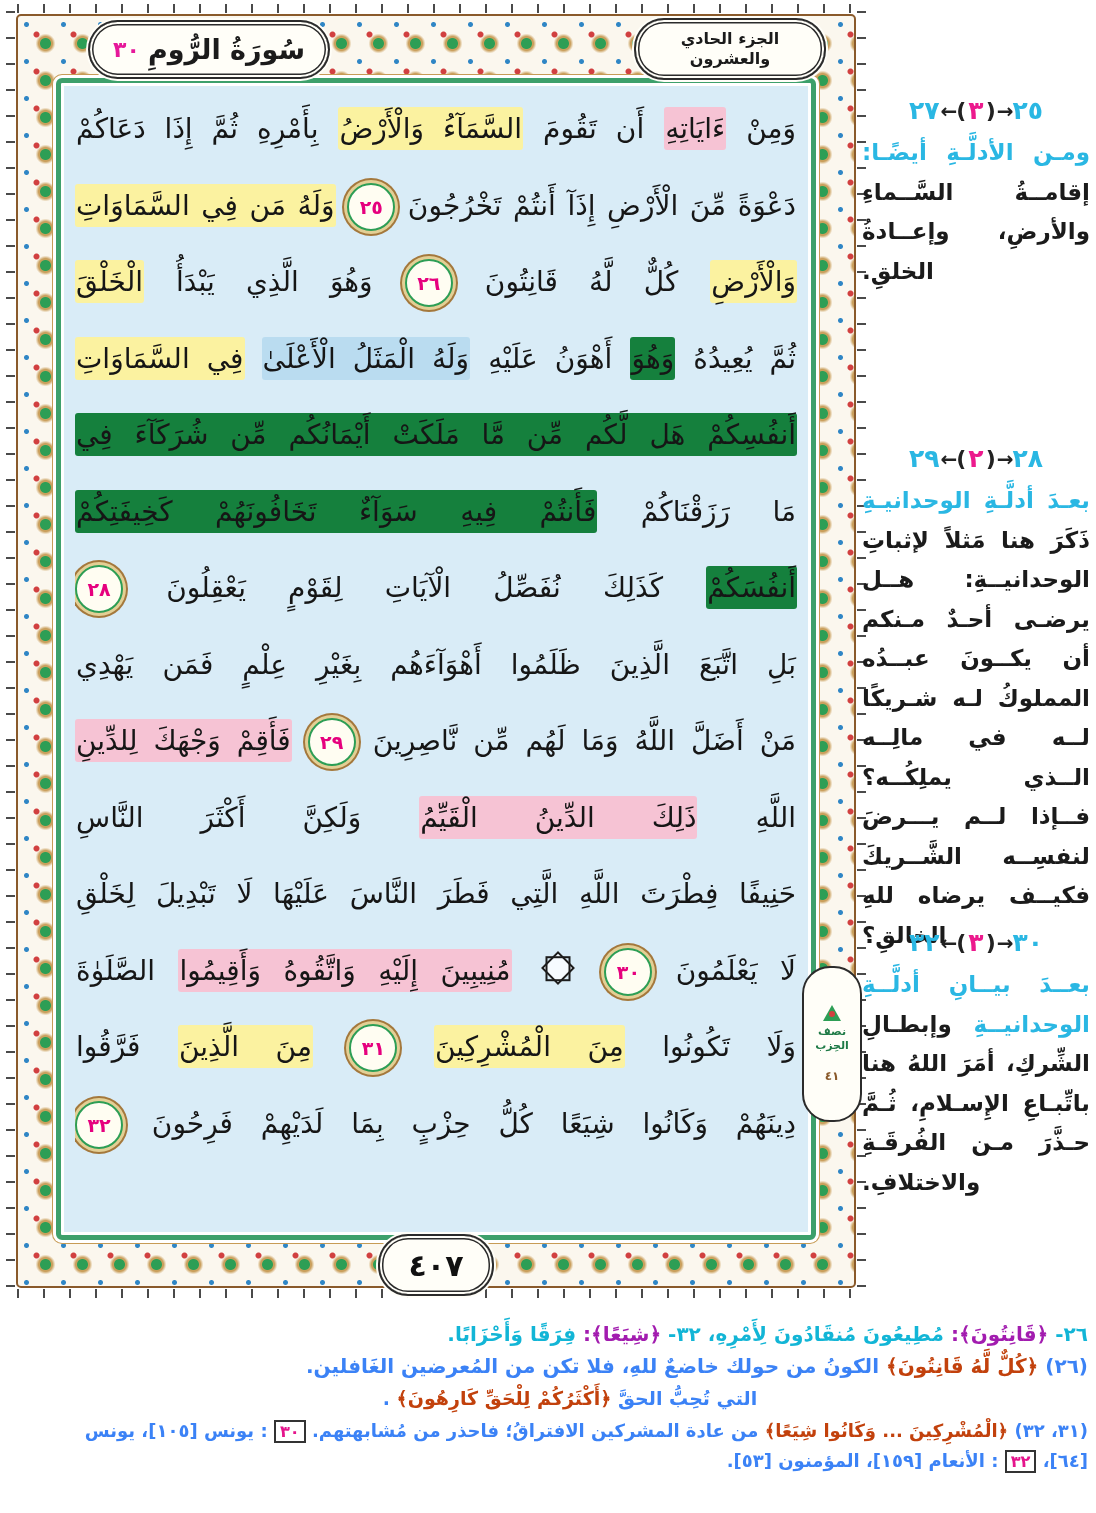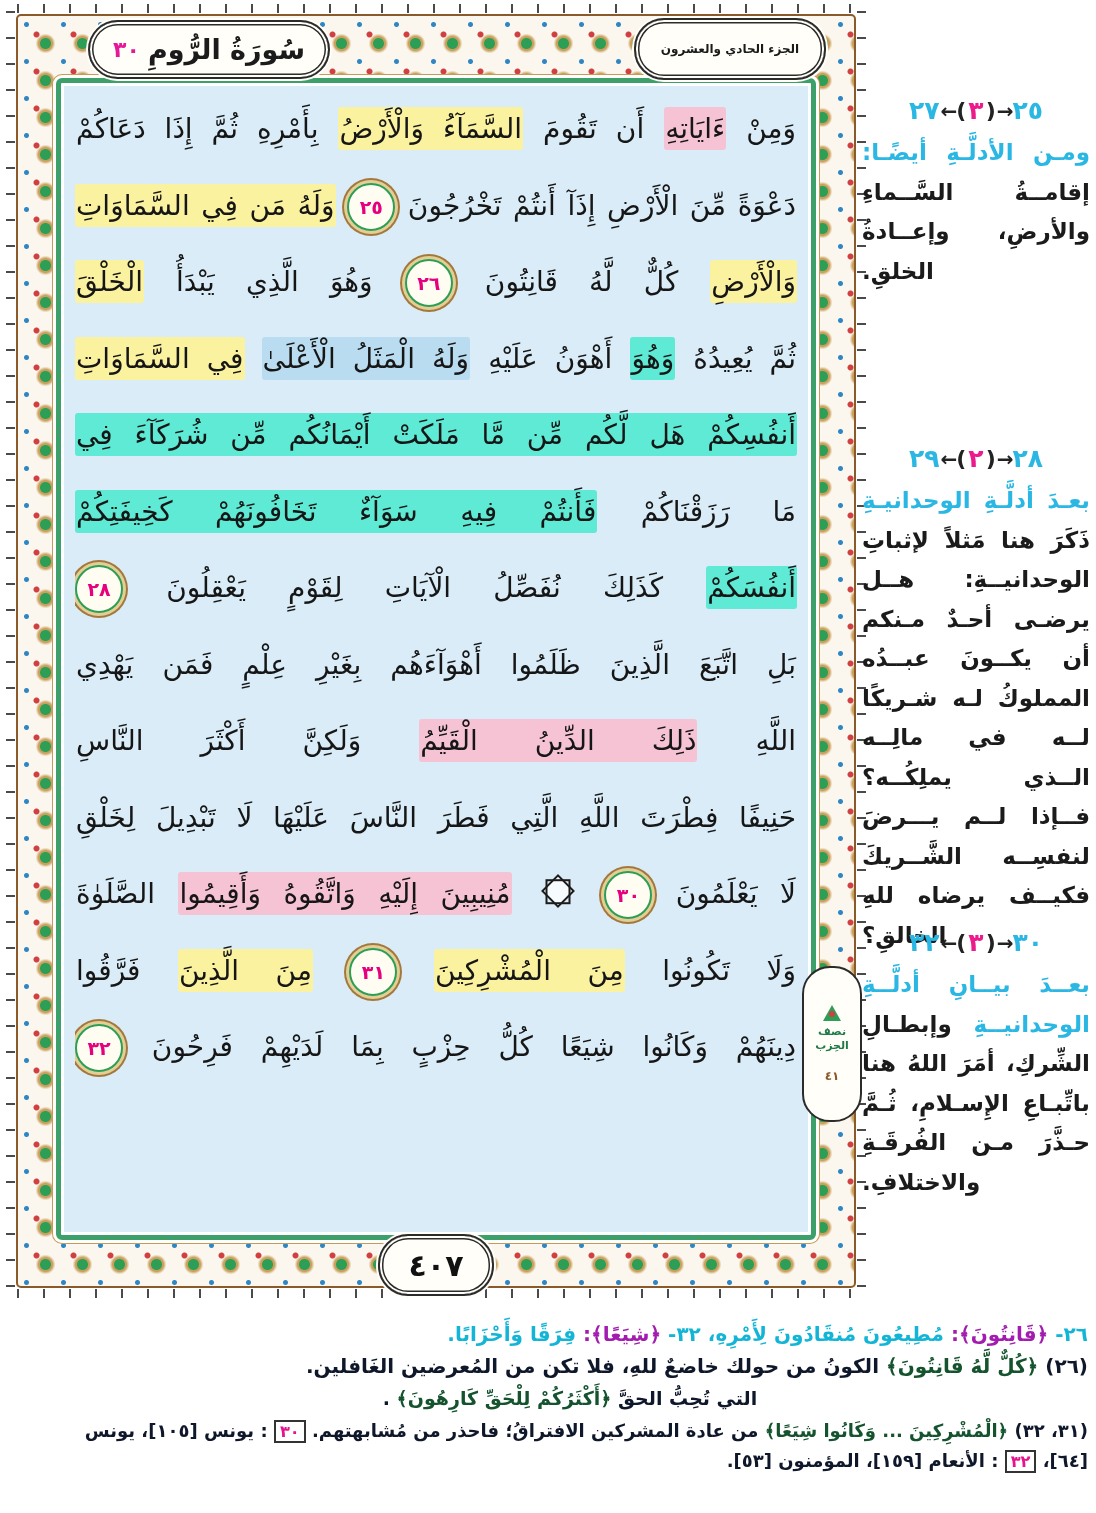--- a/index.html
+++ b/index.html
@@ -29,38 +29,38 @@
   .qwrap{position:absolute;inset:8px 14px;}
 
   
   .qline{direction:rtl;height:76.5px;line-height:76.5px;font-size:28px;color:#161616;
          text-align:justify;text-align-last:justify;white-space:nowrap;overflow:hidden;
          font-weight:500;}
   .seg{padding:5px 1px;border-radius:3px;}
   .h-y{background:#fbf2a0;}
   .h-p{background:#f6c3d4;}
   .h-b{background:#badcf0;}
-  .h-g{background:#5eead4;}
+  .h-g{background:#15803d;}
   .medallion{display:inline-flex;align-items:center;justify-content:center;
     width:44px;height:44px;border-radius:50%;background:#fffdf2;
     border:2px solid #2d9e55;box-shadow:0 0 0 3px #e3cf95,0 0 0 5px #a4783c;
     color:#e6007e;font-size:19px;font-weight:bold;vertical-align:middle;line-height:normal;}
   .rubstar{display:inline-block;width:20px;height:20px;border:2.5px solid #1c1c1c;
     transform:rotate(45deg);vertical-align:middle;position:relative;margin:0 12px 8px 12px;background:#f6fbff;}
   .rubstar i{position:absolute;inset:-2.5px;border:2.5px solid #1c1c1c;transform:rotate(45deg);display:block;}
 
   
   .cartouche{position:absolute;background:#fffef8;border:2.5px solid #2b2b2b;border-radius:30px;
     box-shadow:0 0 0 2px #fffef8, inset 0 0 0 2px #fffef8, inset 0 0 0 3.5px #2b2b2b;
     display:flex;align-items:center;justify-content:center;gap:8px;z-index:5;}
   .surah-cart{left:72px;top:6px;width:238px;height:55px;direction:rtl;}
   .surah-cart .t{font-size:27px;font-weight:bold;color:#1b1b1b;}
   .surah-cart .n{font-size:22px;font-weight:bold;color:#e6189a;}
   .juz-cart{right:30px;top:4px;width:188px;height:58px;direction:rtl;}
-  .juz-cart .t{font-size:12px;font-weight:bold;color:#1b1b1b;text-align:center;line-height:20px;padding:0 2px;}
+  .juz-cart .t{font-size:16px;font-weight:bold;color:#1b1b1b;text-align:center;line-height:20px;padding:0 2px;}
   .pageno-cart{left:50%;transform:translateX(-50%);bottom:-8px;width:112px;height:58px;}
   .pageno-cart .t{font-size:30px;font-weight:bold;color:#111;}
   .hizb-cart{position:absolute;right:-6px;top:952px;width:56px;height:152px;z-index:6;
     background:#fffef8;border:2px solid #2b2b2b;border-radius:28px;
     display:flex;flex-direction:column;align-items:center;justify-content:center;gap:2px;}
   .hizb-orn{width:0;height:0;border-left:9px solid transparent;border-right:9px solid transparent;
     border-bottom:16px solid #2d9e55;position:relative;margin-bottom:3px;}
   .hizb-orn i{position:absolute;left:-3px;top:6px;width:6px;height:6px;border-radius:50%;background:#d14040;display:block;}
   .hizb-cart .h1,.hizb-cart .h2{font-size:11px;font-weight:bold;color:#1e7a46;line-height:12px;text-align:center;}
   .hizb-cart .h3{font-size:12px;font-weight:bold;color:#8a5a2b;margin-top:15px;}
@@ -84,22 +84,22 @@
   
   .footnotes{position:absolute;left:52px;right:8px;top:1320px;direction:rtl;font-weight:bold;}
   .fnline{line-height:29px;margin-bottom:3px;}
   .fn-right{text-align:right;}
   .fn-center{text-align:center;}
   .fs21{font-size:20px;}
   .fs20{font-size:19px;}
   .fs19{font-size:18px;}
   .c-cyan{color:#12b5d6;}
   .c-qcyan{color:#a21caf;}
-  .c-mag{color:#0f172a;}
-  .c-qmag{color:#14532d;}
+  .c-mag{color:#3b82f6;}
+  .c-qmag{color:#c2410c;}
   .c-box{color:#e5148c;border:2px solid #333;padding:0 4px;font-size:90%;}
 </style>
 </head>
 <body>
 
 <div class="page">
   <div class="pins"></div>
   <div class="band"></div>
 
   <div class="cartouche surah-cart">
@@ -114,20 +114,21 @@
   <div class="sheet">
     <div class="qwrap" id="qlines">
         <div class="qline"><span class="seg">وَمِنْ</span> <span class="seg h-p">ءَايَاتِهِ</span> <span class="seg">أَن تَقُومَ</span> <span class="seg h-y">السَّمَآءُ وَالْأَرْضُ</span> <span class="seg">بِأَمْرِهِ ثُمَّ إِذَا دَعَاكُمْ</span> </div>
         <div class="qline"><span class="seg">دَعْوَةً مِّنَ الْأَرْضِ إِذَآ أَنتُمْ تَخْرُجُونَ</span> <span class="medallion">٢٥</span> <span class="seg h-y">وَلَهُ مَن فِي السَّمَاوَاتِ</span> </div>
         <div class="qline"><span class="seg h-y">وَالْأَرْضِ</span> <span class="seg">كُلٌّ لَّهُ قَانِتُونَ</span> <span class="medallion">٢٦</span> <span class="seg">وَهُوَ الَّذِي يَبْدَأُ</span> <span class="seg h-y">الْخَلْقَ</span> </div>
         <div class="qline"><span class="seg">ثُمَّ يُعِيدُهُ</span> <span class="seg h-g">وَهُوَ</span> <span class="seg">أَهْوَنُ عَلَيْهِ</span> <span class="seg h-b">وَلَهُ الْمَثَلُ الْأَعْلَىٰ</span> <span class="seg h-y">فِي السَّمَاوَاتِ</span> </div>
         <div class="qline"><span class="seg h-g">أَنفُسِكُمْ هَل لَّكُم مِّن مَّا مَلَكَتْ أَيْمَانُكُم مِّن شُرَكَآءَ فِي</span> </div>
         <div class="qline"><span class="seg">مَا رَزَقْنَاكُمْ</span> <span class="seg h-g">فَأَنتُمْ فِيهِ سَوَآءٌ تَخَافُونَهُمْ كَخِيفَتِكُمْ</span> </div>
         <div class="qline"><span class="seg h-g">أَنفُسَكُمْ</span> <span class="seg">كَذَلِكَ نُفَصِّلُ الْآيَاتِ لِقَوْمٍ يَعْقِلُونَ</span> <span class="medallion">٢٨</span> </div>
         <div class="qline"><span class="seg">بَلِ اتَّبَعَ الَّذِينَ ظَلَمُوا أَهْوَآءَهُم بِغَيْرِ عِلْمٍ فَمَن يَهْدِي</span> </div>
+        <div class="qline"><span class="seg">مَنْ أَضَلَّ اللَّهُ وَمَا لَهُم مِّن نَّاصِرِينَ</span> <span class="medallion">٢٩</span> <span class="seg h-p">فَأَقِمْ وَجْهَكَ لِلدِّينِ</span> </div>
         <div class="qline"><span class="seg">اللَّهِ</span> <span class="seg h-p">ذَلِكَ الدِّينُ الْقَيِّمُ</span> <span class="seg">وَلَكِنَّ أَكْثَرَ النَّاسِ</span> </div>
         <div class="qline"><span class="seg">حَنِيفًا فِطْرَتَ اللَّهِ الَّتِي فَطَرَ النَّاسَ عَلَيْهَا لَا تَبْدِيلَ لِخَلْقِ</span> </div>
         <div class="qline"><span class="seg">لَا يَعْلَمُونَ</span> <span class="medallion">٣٠</span> <span class="rubstar"><i></i></span> <span class="seg h-p">مُنِيبِينَ إِلَيْهِ وَاتَّقُوهُ وَأَقِيمُوا</span> <span class="seg">الصَّلَوٰةَ</span> </div>
         <div class="qline"><span class="seg">وَلَا تَكُونُوا</span> <span class="seg h-y">مِنَ الْمُشْرِكِينَ</span> <span class="medallion">٣١</span> <span class="seg h-y">مِنَ الَّذِينَ</span> <span class="seg">فَرَّقُوا</span> </div>
         <div class="qline"><span class="seg">دِينَهُمْ وَكَانُوا شِيَعًا كُلُّ حِزْبٍ بِمَا لَدَيْهِمْ فَرِحُونَ</span> <span class="medallion">٣٢</span> </div>
       </div>
   </div>
 
   <div class="hizb-cart">
     <span class="hizb-orn">

